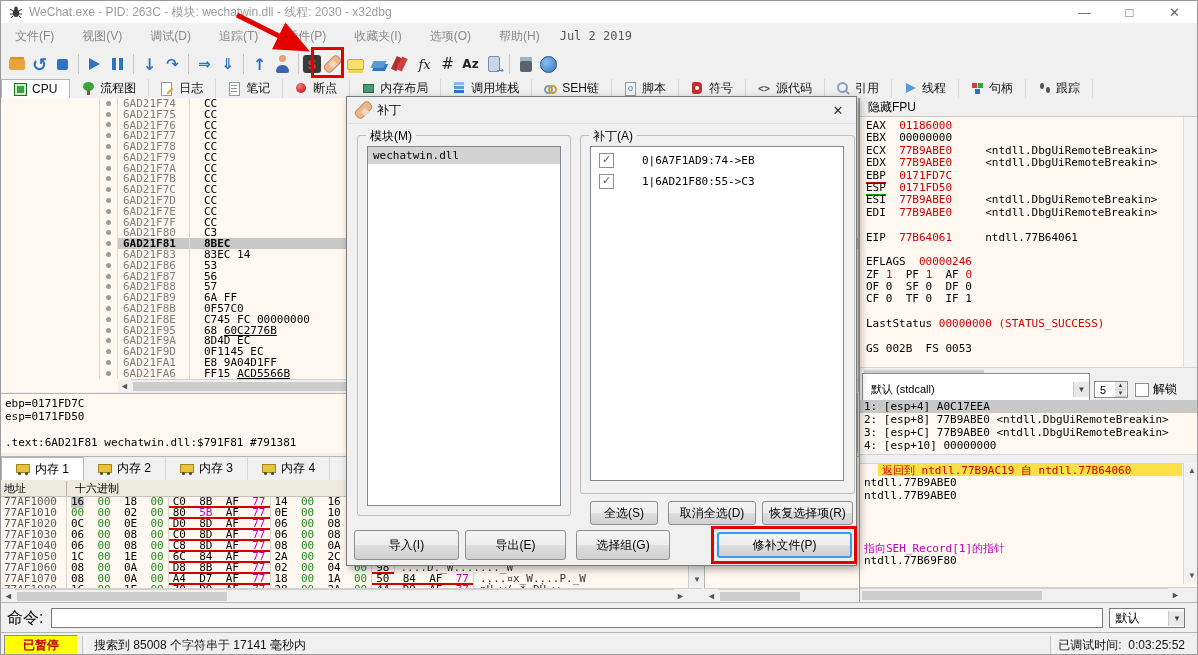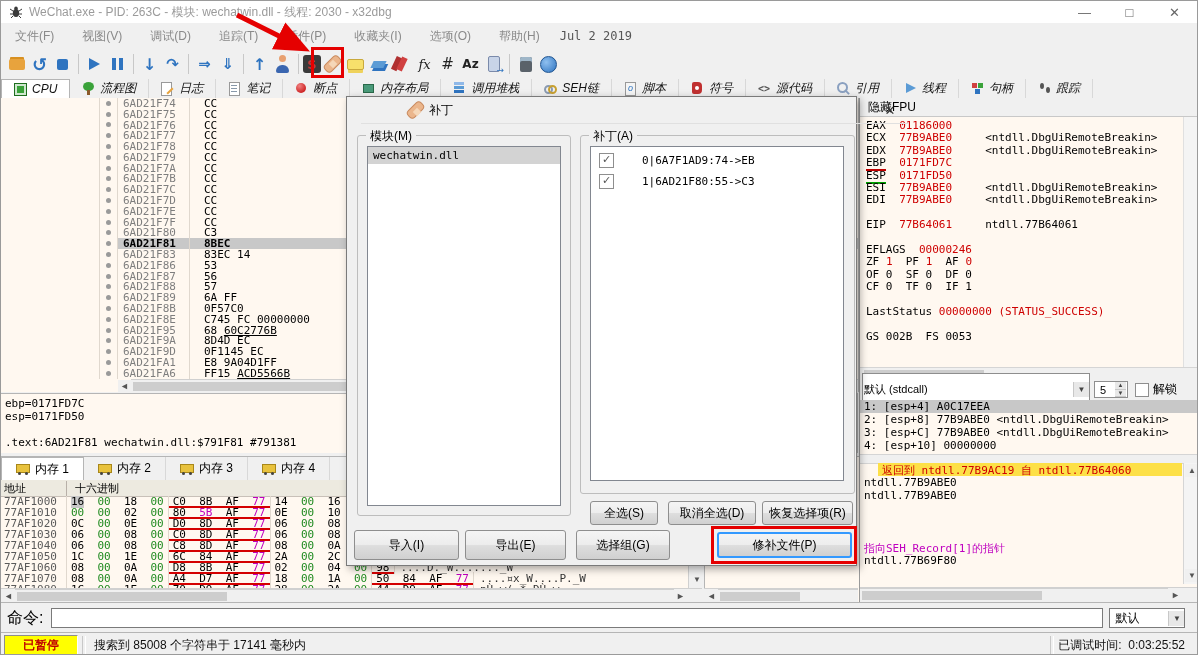--- a/index.html
+++ b/index.html
@@ -49,21 +49,21 @@
   .i-call::before{content:"";width:10px;height:14px;background:#C8D4E8;border:1px solid #7A8AAA;border-radius:2px;display:block;}
   .i-call::after{content:"→";position:absolute;color:#2F74C0;font-size:9px;right:1px;bottom:1px;}
   .i-calculator::before{content:"";width:12px;height:15px;background:#5A626A;border-radius:2px;display:block;box-shadow:inset 0 4px 0 #9FB6C8;}
   .i-globe::before{content:"";width:15px;height:15px;border-radius:50%;background:radial-gradient(circle at 35% 35%,#8FC0F0,#2F74C0);border:1px solid #1F5490;display:block;}
 
   
   #patch-redbox{position:absolute;left:310px;top:46px;width:33px;height:31px;border:3px solid #E50000;box-sizing:border-box;z-index:70;pointer-events:none;}
   #red-arrow{position:absolute;left:228px;top:8px;z-index:70;pointer-events:none;}
 
   
-  #tabbar{position:absolute;left:0;top:78px;width:100%;height:19px;background:#F0F0F0;display:flex;border-bottom:1px solid #C8C8C8;font-style:italic;}
+  #tabbar{position:absolute;left:0;top:78px;width:100%;height:19px;background:#F0F0F0;display:flex;border-bottom:1px solid #C8C8C8;}
   .tab{display:flex;align-items:center;padding:0 12px;font-size:12px;color:#111;border-right:1px solid #D8D8D8;white-space:nowrap;}
   .tab.active{background:#FFFFFF;border:1px solid #B5B5B5;border-bottom:none;}
   .ticon{width:13px;height:13px;margin-right:5px;display:inline-block;position:relative;flex:none;}
   .t-cpu{background:#3AA23A;border:1px solid #1E6E1E;box-shadow:inset 0 0 0 2px #CFE8CF;box-sizing:border-box;}
   .t-graph::before{content:"";position:absolute;width:11px;height:9px;border-radius:50%;background:#3AA23A;left:1px;top:0;}
   .t-graph::after{content:"";position:absolute;width:3px;height:5px;background:#8A5A2A;left:5px;bottom:0;}
   .t-log::before{content:"";position:absolute;width:9px;height:12px;background:#FFF;border:1px solid #999;left:0;top:0;}
   .t-log::after{content:"";position:absolute;width:8px;height:2px;background:#E8A33D;transform:rotate(-45deg);right:0;bottom:3px;}
   .t-notes::before{content:"";position:absolute;width:9px;height:12px;background:#FFF;border:1px solid #999;left:1px;top:0;}
   .t-notes::after{content:"";position:absolute;left:3px;top:3px;width:6px;height:7px;background:repeating-linear-gradient(#89A 0 1px,transparent 1px 3px);}
@@ -135,41 +135,41 @@
   
   #right{position:absolute;left:858px;top:0;width:340px;height:504px;background:#FFF8F0;border-left:1px solid #9A9A9A;}
   #reg-header{position:absolute;left:0;top:0;width:100%;height:19px;background:#F0F0F0;border-bottom:1px solid #C8C8C8;font-size:12px;display:flex;align-items:center;padding-left:8px;box-sizing:border-box;}
   #reg-body{position:absolute;left:0;top:19px;width:322px;height:250px;overflow:hidden;padding:2px 0 0 6px;box-sizing:border-box;}
   .rline{height:12.4px;font-size:11px;white-space:pre;}
   .ul-red{border-bottom:2px solid #C00000;}
   .ul-green{border-bottom:2px solid #00A000;}
   #reg-vscroll{position:absolute;right:0;top:19px;width:16px;height:250px;background:#F4F4F4;border-left:1px solid #E0E0E0;}
   #reg-hscroll{position:absolute;left:0;top:269px;width:100%;height:12px;background:#F0F0F0;border-top:1px solid #D5D5D5;}
   #convbar{position:absolute;left:0;top:281px;width:100%;height:21px;background:#F0F0F0;display:flex;align-items:center;border-bottom:1px solid #C8C8C8;}
-  #conv-combo{width:228px;height:34px;background:#FFF;border:1px solid #8E8E8E;margin-left:2px;font-size:11px;display:flex;align-items:center;padding-left:1px;box-sizing:border-box;justify-content:space-between;}
+  #conv-combo{width:228px;height:34px;background:#FFF;border:1px solid #8E8E8E;margin-left:2px;font-size:11px;display:flex;align-items:center;padding-left:8px;box-sizing:border-box;justify-content:space-between;}
   .combo-arrow{width:15px;height:15px;background:#E8E8E8;display:flex;align-items:center;justify-content:center;font-size:8px;color:#444;border-left:1px solid #C8C8C8;}
   #conv-spin{width:34px;height:17px;background:#FFF;border:1px solid #8E8E8E;margin-left:4px;font-size:11px;display:flex;align-items:center;padding-left:5px;box-sizing:border-box;position:relative;}
   .spin-btns{position:absolute;right:1px;top:0;width:11px;height:15px;display:flex;flex-direction:column;}
   .spin-btns span{flex:1;background:#E8E8E8;font-size:6px;color:#444;display:flex;align-items:center;justify-content:center;border-bottom:1px solid #C8C8C8;}
   #conv-unlock{display:flex;align-items:center;margin-left:7px;font-size:12px;}
   .cbx{width:12px;height:12px;background:#FFF;border:1px solid #8E8E8E;margin-right:4px;flex:none;}
   #argrows{position:absolute;left:0;top:302px;width:100%;height:54px;overflow:hidden;}
   .argrow{height:13px;font-size:11px;white-space:pre;padding-left:4px;}
   .argrow.sel{background:#C8C8C8;}
   #arg-scroll{position:absolute;left:0;top:356px;width:100%;height:8px;background:#F0F0F0;border-top:1px solid #D5D5D5;border-bottom:1px solid #D5D5D5;}
   #inforet{position:absolute;left:0;top:365px;width:322px;height:121px;overflow:hidden;}
   .irow{height:13px;font-size:11px;white-space:pre;padding-left:4px;}
   .irow.sel{background:#fde047;margin-left:18px;}
   #inforet-vscroll{position:absolute;right:0;top:365px;width:16px;height:121px;background:#F4F4F4;border-left:1px solid #D5D5D5;}
   .vs-btn{position:absolute;left:1px;width:14px;height:13px;background:#F0F0F0;color:#555;font-size:8px;display:flex;align-items:center;justify-content:center;}
   #inforet-hscroll{position:absolute;left:0;top:489px;width:100%;height:15px;background:#F0F0F0;border-top:1px solid #D0D0D0;}
 
   
   #dialog{position:absolute;left:345px;top:95px;width:511px;height:470px;background:#F0F0F0;border:1px solid #7A7A7A;box-shadow:3px 3px 8px rgba(0,0,0,0.35);z-index:50;box-sizing:border-box;}
-  #dlg-title{position:absolute;left:14px;top:0;width:100%;height:26px;display:flex;align-items:center;border-bottom:1px solid #E0E0E0;padding-left:38px;}
+  #dlg-title{position:absolute;left:0;top:0;width:100%;height:26px;display:flex;align-items:center;border-bottom:1px solid #E0E0E0;}
   #dlg-title .i-patch{margin-left:6px;width:20px;height:20px;display:inline-flex;align-items:center;justify-content:center;position:relative;}
   #dlg-title .dtext{font-size:12px;margin-left:4px;}
   #dlg-close{position:absolute;right:8px;top:4px;width:20px;height:18px;display:flex;align-items:center;justify-content:center;font-size:13px;color:#333;}
   .groupbox{position:absolute;border:1px solid #BDBDBD;border-radius:3px;}
   .gb-label{position:absolute;top:-8px;left:8px;background:#F0F0F0;font-size:12px;padding:0 4px;}
   #gb-modules{left:10px;top:38px;width:212px;height:379px;}
   #module-list{position:absolute;left:9px;top:10px;width:192px;height:358px;background:#FFF;border:1px solid #828790;overflow:hidden;}
   .module-item{height:17px;background:#D3D3D3;font-size:11px;display:flex;align-items:center;padding-left:5px;}
   #gb-patches{left:233px;top:38px;width:273px;height:357px;}
   #patch-list{position:absolute;left:9px;top:10px;width:254px;height:335px;background:#FFF;border:1px solid #828790;overflow:hidden;padding-top:5px;box-sizing:border-box;}
@@ -571,20 +571,21 @@
           <div class="hs-thumb" style="left:2px;width:80px;"></div>
         </div>
     </div>
 
     <div id="right">
       <div id="reg-header">
         <span>隐藏FPU</span>
       </div>
       <div id="reg-body" class="mono">
           <div class="rline"><span class="">EAX  </span><span class="red">01186000</span></div>
+          <div class="rline"><span class="">EBX  </span><span class="">00000000</span></div>
           <div class="rline"><span class="">ECX  </span><span class="red">77B9ABE0</span><span class="">     &lt;ntdll.DbgUiRemoteBreakin&gt;</span></div>
           <div class="rline"><span class="">EDX  </span><span class="red">77B9ABE0</span><span class="">     &lt;ntdll.DbgUiRemoteBreakin&gt;</span></div>
           <div class="rline"><span class="ul-red">EBP</span><span class="">  </span><span class="red">0171FD7C</span></div>
           <div class="rline"><span class="ul-green">ESP</span><span class="">  </span><span class="red">0171FD50</span></div>
           <div class="rline"><span class="">ESI  </span><span class="red">77B9ABE0</span><span class="">     &lt;ntdll.DbgUiRemoteBreakin&gt;</span></div>
           <div class="rline"><span class="">EDI  </span><span class="red">77B9ABE0</span><span class="">     &lt;ntdll.DbgUiRemoteBreakin&gt;</span></div>
           <div class="rline"> </div>
           <div class="rline"><span class="">EIP  </span><span class="red">77B64061</span><span class="">     ntdll.77B64061</span></div>
           <div class="rline"> </div>
           <div class="rline"><span class="">EFLAGS  </span><span class="red">00000246</span></div>

